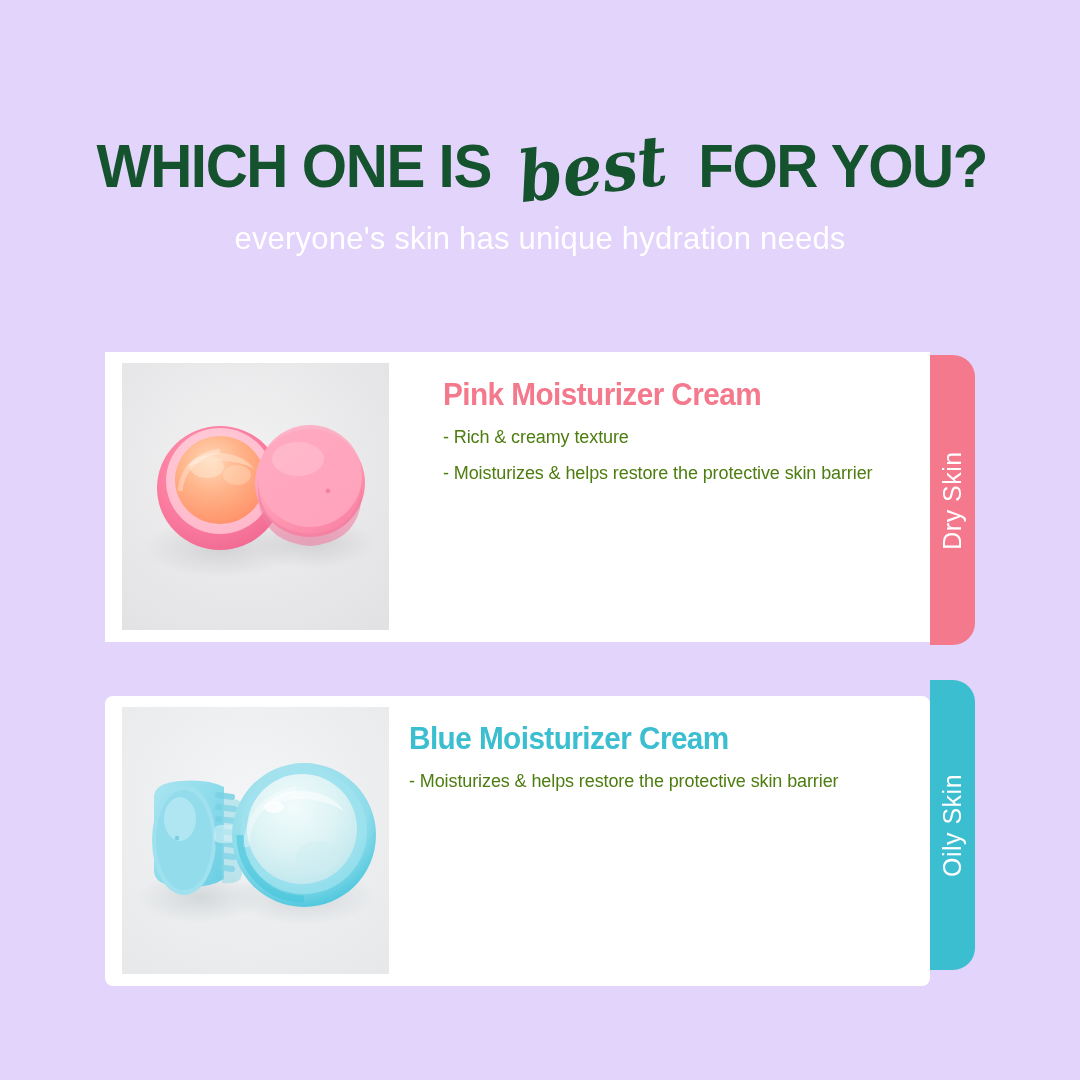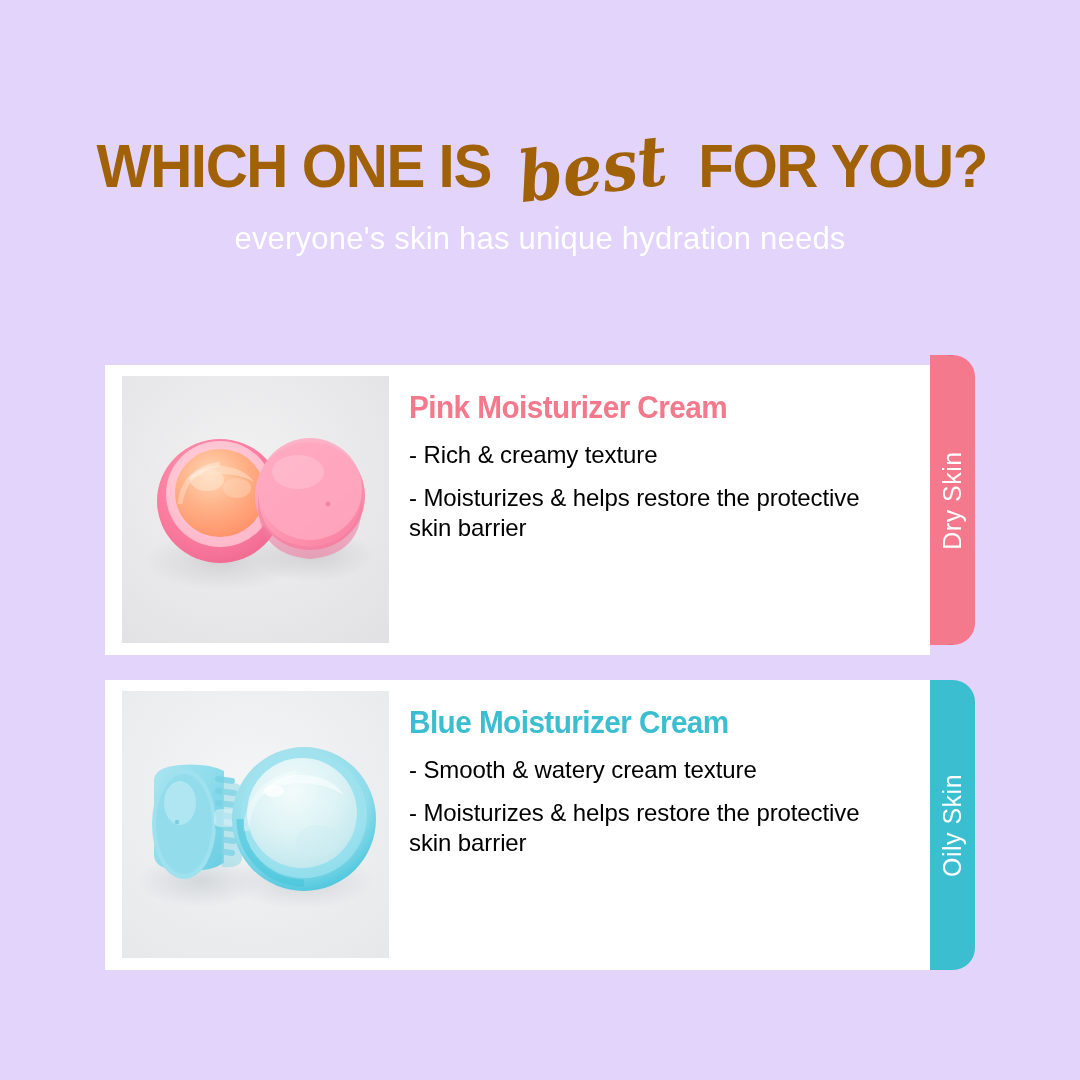--- a/index.html
+++ b/index.html
@@ -20,21 +20,21 @@
     position:absolute;
     top:128px; left:0; width:1080px;
     text-align:center;
   }
 
   .headline {
     display:flex;
     justify-content:center;
     align-items:baseline;
     gap:0px;
-    color:#a16207;
+    color:#14532d;
     white-space:nowrap;
   }
 
   .headline-part {
     font-family:"Liberation Sans", sans-serif;
     font-weight:bold;
     font-size:62px;
     letter-spacing:-1.5px;
     transform:scaleX(0.94);
     transform-origin:center;
@@ -67,22 +67,22 @@
   .card {
     position:absolute;
     left:105px;
     width:825px;
     height:290px;
     background:#ffffff;
     display:flex;
     align-items:flex-start;
   }
 
-  #card-pink { top:365px; }
-  #card-blue { top:680px; }
+  #card-pink { top:352px;gap:34px; }
+  #card-blue { top:696px;border-radius:8px; }
 
   .photo-frame {
     width:267px;
     height:267px;
     margin:11px 0 0 17px;
     flex:0 0 auto;
     position:relative;
     overflow:hidden;
     background:#e8e8e8;
   }
@@ -101,22 +101,22 @@
     transform:scaleX(0.96);
     transform-origin:left center;
     margin-bottom:15px;
     line-height:1.1;
   }
 
   #title-pink { color:#F4798C; }
   #title-blue { color:#3BBED0; }
 
   .bullet {
-    color:#000000;
-    font-size:24px;
+    color:#4d7c0f;
+    font-size:18px;
     line-height:1.22;
     margin-bottom:14px;
     letter-spacing:-0.1px;
   }
 
   
   .tab {
     position:absolute;
     left:930px;
     width:45px;
@@ -267,20 +267,19 @@
       <path d="M138 104 q18 -22 44 -20 q28 2 40 20 q-20 -12 -42 -12 q-24 0 -42 12 z" fill="#ffffff" opacity="0.5"></path>
       <ellipse cx="152" cy="100" rx="10" ry="6" fill="#ffffff" opacity="0.75"></ellipse>
       <ellipse cx="196" cy="150" rx="22" ry="16" fill="#cfeef2" opacity="0.45"></ellipse>
       <path d="M124 140 q2 -46 50 -58" stroke="#ffffff" stroke-opacity="0.35" stroke-width="6" fill="none"></path>
       <path d="M118 128 a64 64 0 0 0 64 64" stroke="#3fc2da" stroke-opacity="0.55" stroke-width="7" fill="none"></path>
     </svg>
   </div>
 
   <div class="card-body">
     <div class="card-title" id="title-blue">Blue Moisturizer Cream</div>
-    <div class="bullet">- Smooth &amp; watery cream texture</div>
     <div class="bullet">- Moisturizes &amp; helps restore the protective skin barrier</div>
   </div>
 </div>
 
 <div class="tab" id="tab-oily">
   <span class="tab-label">Oily Skin</span>
 </div>
 
 </body></html>

